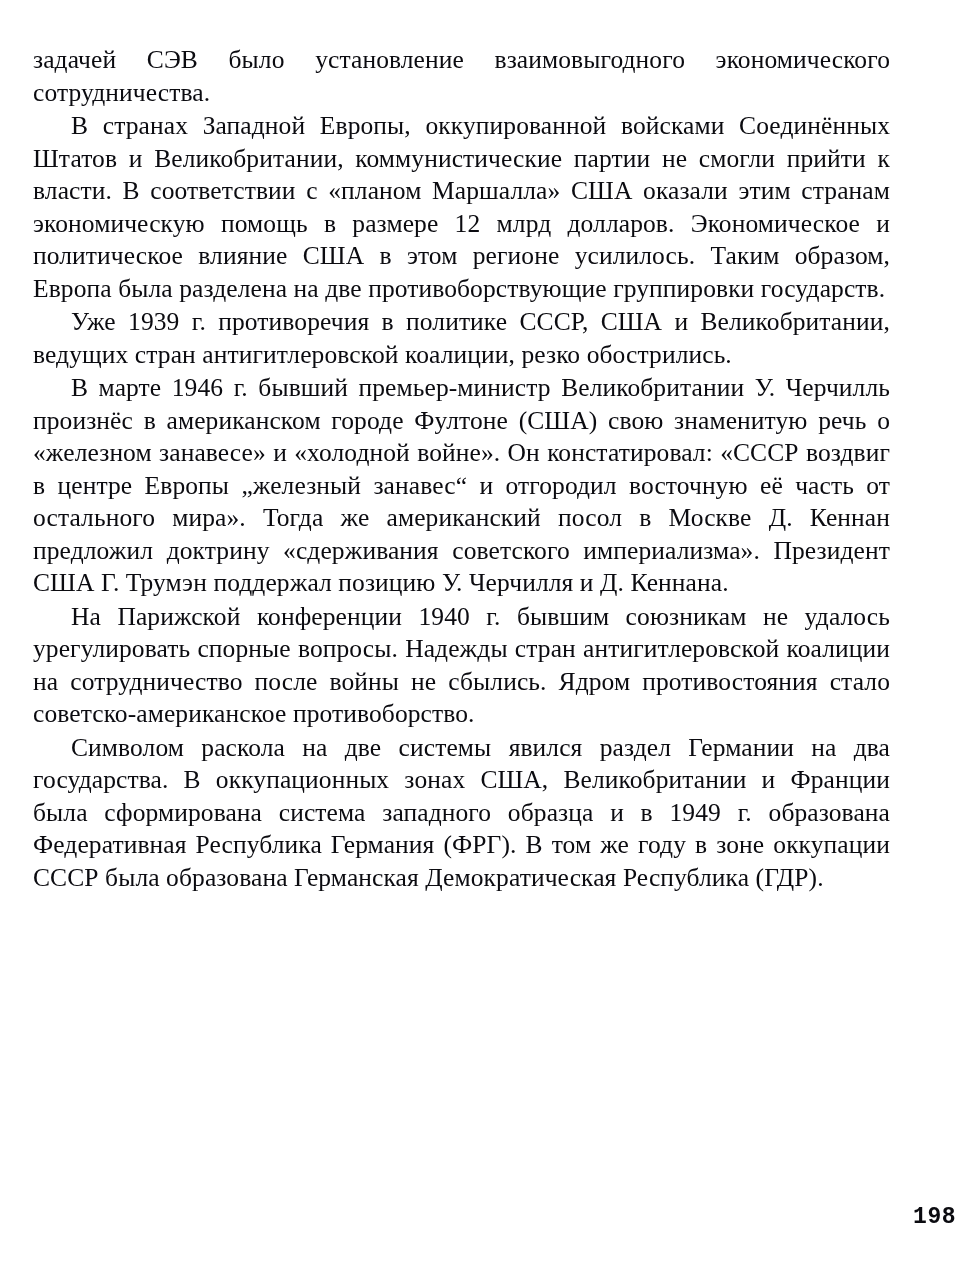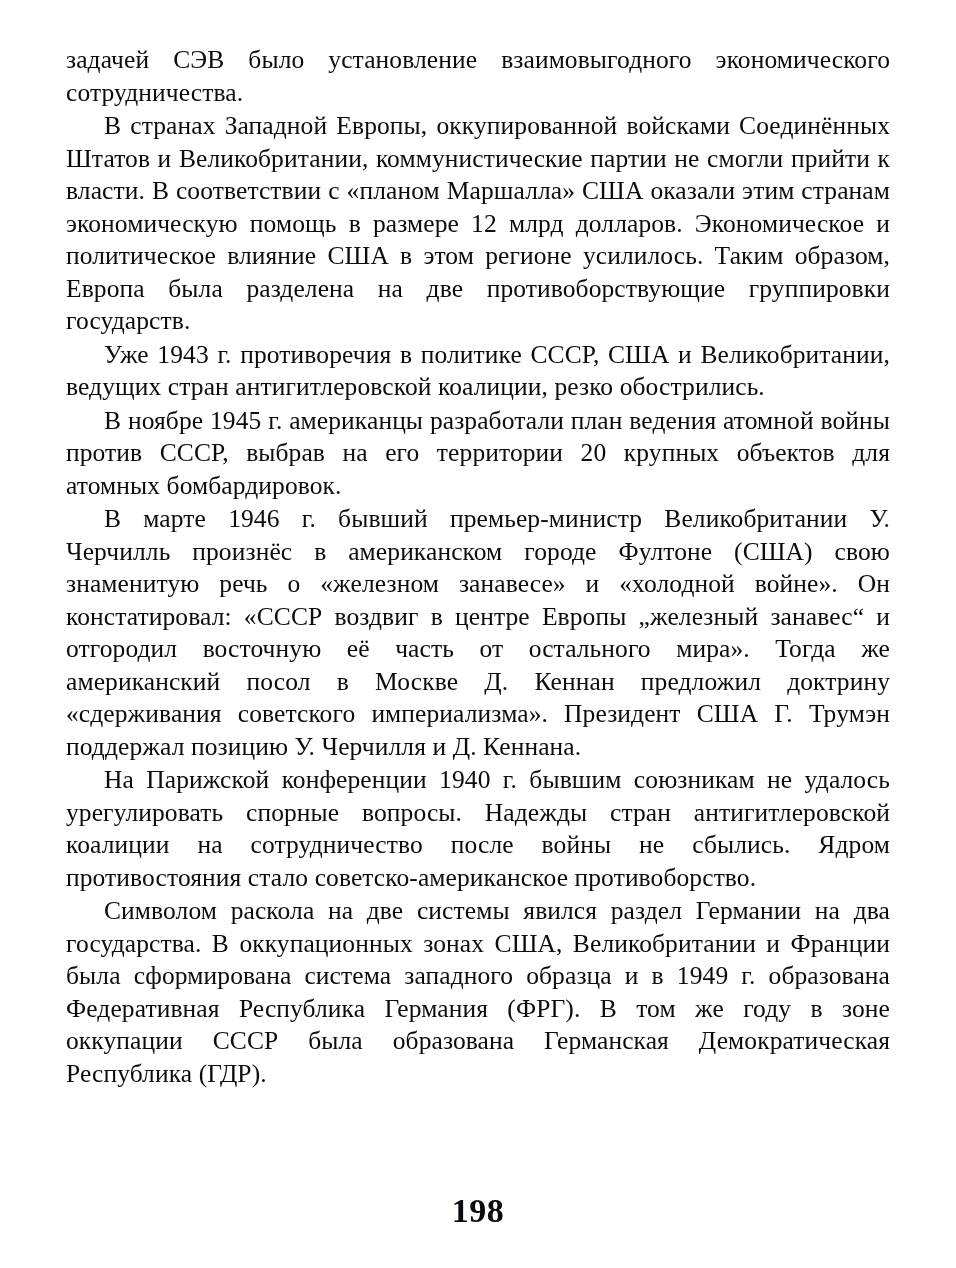--- a/index.html
+++ b/index.html
@@ -11,21 +11,21 @@
     width: 956px;
     height: 1268px;
     font-family: "Liberation Serif", serif;
     color: #0b0b10;
   }
   .page {
     position: relative;
     width: 956px;
     height: 1268px;
     box-sizing: border-box;
-    padding: 44px 66px 0 66px;
+    padding: 44px 66px 0 33px;
     background: #ffffff;
   }
   .body-text {
     font-size: 25.5px;
     line-height: 1.275;
     text-align: justify;
     text-justify: inter-word;
     letter-spacing: 0.1px;
   }
   .body-text p {
@@ -34,34 +34,33 @@
     hyphens: manual;
   }
   .body-text p.no-indent {
     text-indent: 0;
   }
   .page-number {
     position: absolute;
     left: 0;
     right: 0;
     bottom: 38px;
-    text-align: center;
-    font-family: Liberation Serif, serif;
+    text-align: right;
+    font-family: Liberation Mono, monospace;
     font-weight: bold;
-    font-size: 34px;
+    font-size: 23px;
     letter-spacing: 0.5px;
   }
 </style>
 </head>
 <body>
 
 <div class="page">
   <div class="body-text">
     <p class="no-indent">задачей СЭВ было установление взаимовыгодного экономическо­го сотрудничества.</p>
     <p>В странах Западной Европы, оккупированной войсками Соеди­нённых Штатов и Великобритании, коммунистические партии не смогли прийти к власти. В соответствии с «планом Маршалла» США оказали этим странам экономическую помощь в размере 12 млрд долларов. Экономическое и политическое влияние США в этом регионе усилилось. Таким образом, Европа была разделена на две противоборствующие группировки государств.</p>
-    <p>Уже 1943 г. противоречия в политике СССР, США и Вели­кобритании, ведущих стран антигитлеровской коалиции, резко обострились.</p>
-    <p>В ноябре 1945 г. американцы разработали план ведения атом­ной войны против СССР, выбрав на его территории 20 крупных объектов для атомных бомбардировок.</p>
+    <p>Уже 1939 г. противоречия в политике СССР, США и Вели­кобритании, ведущих стран антигитлеровской коалиции, резко обострились.</p>
     <p>В марте 1946 г. бывший премьер-министр Великобритании У. Черчилль произнёс в американском городе Фултоне (США) свою знаменитую речь о «железном занавесе» и «холодной войне». Он констатировал: «СССР воздвиг в центре Европы „железный за­навес“ и отгородил восточную её часть от остального мира». Тогда же американский посол в Москве Д. Кеннан предложил доктри­ну «сдерживания советского империализма». Президент США Г. Трумэн поддержал позицию У. Черчилля и Д. Кеннана.</p>
     <p>На Парижской конференции 1940 г. бывшим союзникам не удалось урегулировать спорные вопросы. Надежды стран анти­гитлеровской коалиции на сотрудничество после войны не сбы­лись. Ядром противостояния стало советско-американское про­тивоборство.</p>
     <p>Символом раскола на две системы явился раздел Германии на два государства. В оккупационных зонах США, Великобрита­нии и Франции была сформирована система западного образца и в 1949 г. образована Федеративная Республика Германия (ФРГ). В том же году в зоне оккупации СССР была образована Герман­ская Демократическая Республика (ГДР).</p>
   </div>
   <div class="page-number">198</div>
 </div>
 
 </body></html>

